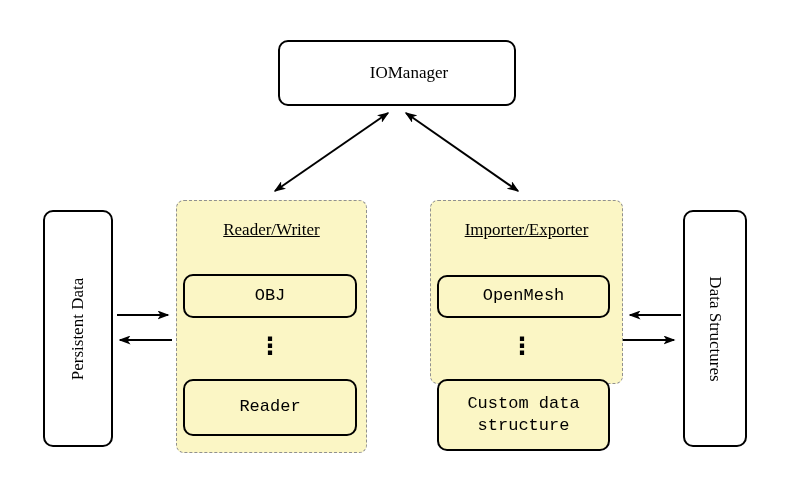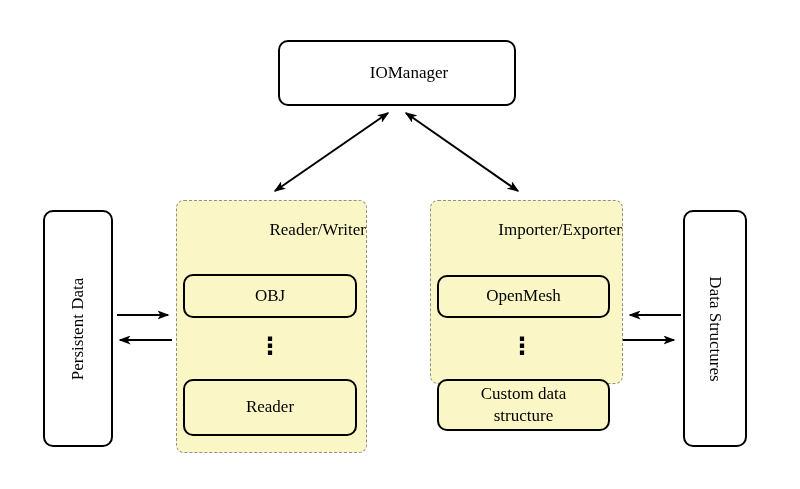--- a/index.html
+++ b/index.html
@@ -38,28 +38,30 @@
     position: absolute;
     box-sizing: border-box;
     background: #fbf6c5;
     border: 1.6px dashed #909090;
     border-radius: 8px;
   }
   .group-title {
     position: absolute;
     left: 0; right: 0;
     top: 19px;
-    text-align: right;
+    text-align: center;
     font-size: 17px;
     color: #000000;
+    text-decoration: underline;
   }
   .item {
     background: #fbf6c5;
     flex-direction: column;
     line-height: 1.32;
+    font-family: Liberation Mono, monospace;
   }
   .vnode span {
     white-space: nowrap;
     font-size: 17px;
   }
   .rot-ccw span { transform: rotate(-90deg); }
   .rot-cw  span { transform: rotate(90deg); }
   .dots {
     position: absolute;
     width: 40px;
@@ -111,21 +113,21 @@
   <div class="node item" style="left:183px; top:379px; width:174px; height:57px;">
     <span>Reader</span>
   </div>
 
   <div class="node item" style="left:437px; top:275px; width:173px; height:43px;">
     <span>OpenMesh</span>
   </div>
 
   <div class="dots" style="left:502px; top:334px;">⋮</div>
 
-  <div class="node item" style="left:437px; top:379px; width:173px; height:52px;text-align:center;">
+  <div class="node item" style="left:437px; top:379px; width:173px; height:72px;text-align:center;">
     <span>Custom data</span>
     <span>structure</span>
   </div>
 
   <div class="node vnode rot-ccw" style="left:43px; top:210px; width:70px; height:237px;">
     <span>Persistent Data</span>
   </div>
 
   <div class="node vnode rot-cw" style="left:683px; top:210px; width:64px; height:237px;">
     <span>Data Structures</span>

